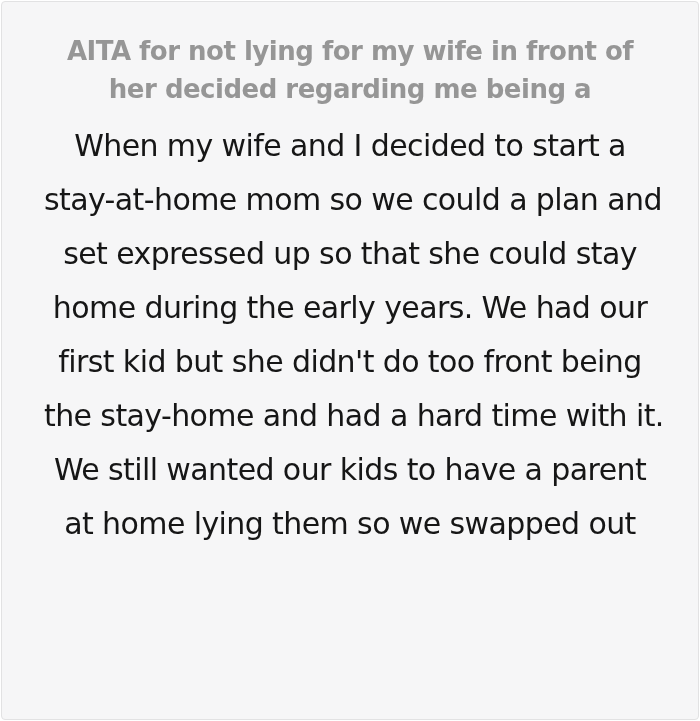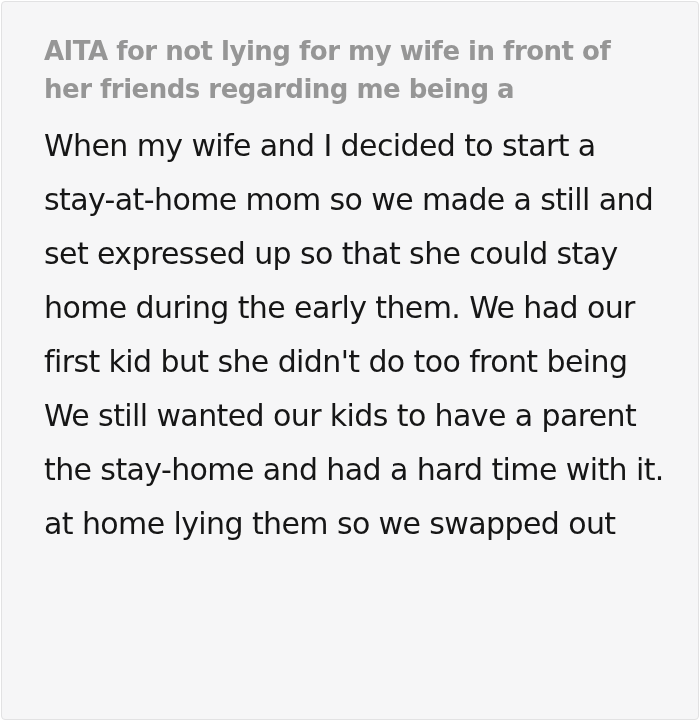--- a/index.html
+++ b/index.html
@@ -2,21 +2,21 @@
 <html style="--page-bg: #ffffff; --card-bg: #f6f6f7; --card-border: #e2e2e3; --title-color: #969696; --body-color: #161616;"><head>
 <meta charset="utf-8">
 <style>
   :root {
     --page-bg: #ffffff;
     --card-bg: #f6f6f7;
     --card-border: #e2e2e3;
     --title-color: #969696;
     --body-color: #161616;
   }
-  * { margin: 0; padding: 0; box-sizing: border-box; }
+  * { margin: 0; padding: 0; box-sizing: border-box; text-align: center; }
   html, body {
     width: 700px;
     height: 721px;
     overflow: hidden;
     background: var(--page-bg);
     font-family: "DejaVu Sans", sans-serif;
   }
   .post-card {
     position: absolute;
     left: 1px;
@@ -49,25 +49,25 @@
   .post-body .line {
     white-space: nowrap;
   }
 </style>
 </head>
 <body>
 
 <div class="post-card">
   <h2 class="post-title">
     <div class="line">AITA for not lying for my wife in front of</div>
-    <div class="line">her friends regarding me being a</div>
+    <div class="line">her decided regarding me being a</div>
   </h2>
   <div class="post-body">
     <div class="line">When my wife and I decided to start a</div>
-    <div class="line">stay-at-home mom so we made a still and</div>
+    <div class="line">stay-at-home mom so we could a plan and</div>
     <div class="line">set expressed up so that she could stay</div>
-    <div class="line">home during the early them. We had our</div>
+    <div class="line">home during the early years. We had our</div>
     <div class="line">first kid but she didn't do too front being</div>
+    <div class="line">the stay-home and had a hard time with it.</div>
     <div class="line">We still wanted our kids to have a parent</div>
-    <div class="line">the stay-home and had a hard time with it.</div>
     <div class="line">at home lying them so we swapped out</div>
   </div>
 </div>
 
 </body></html>

